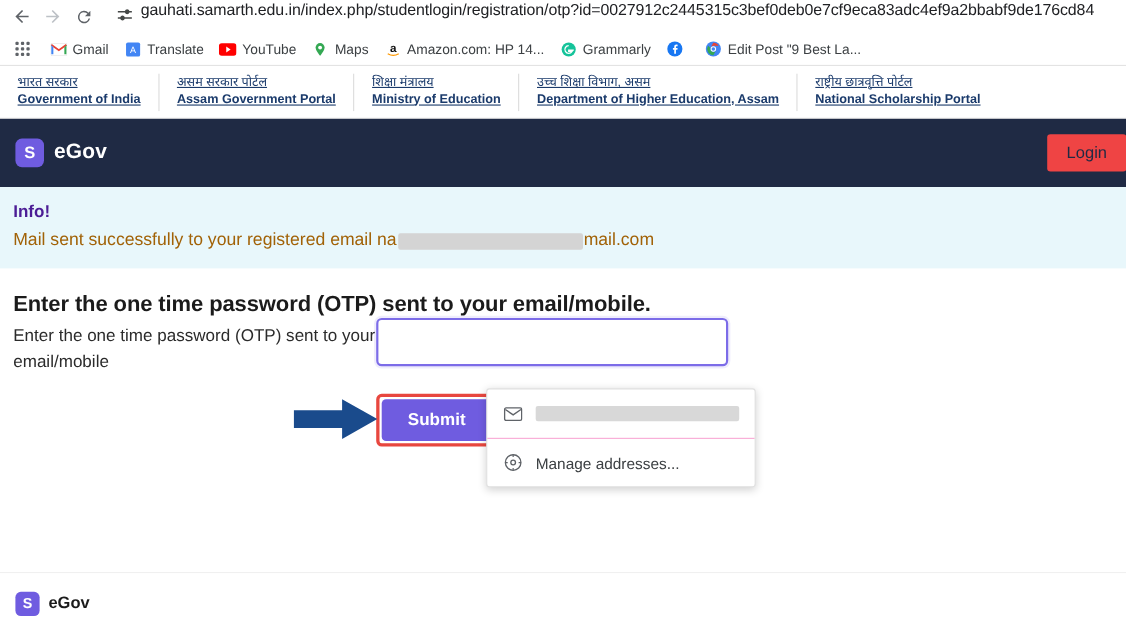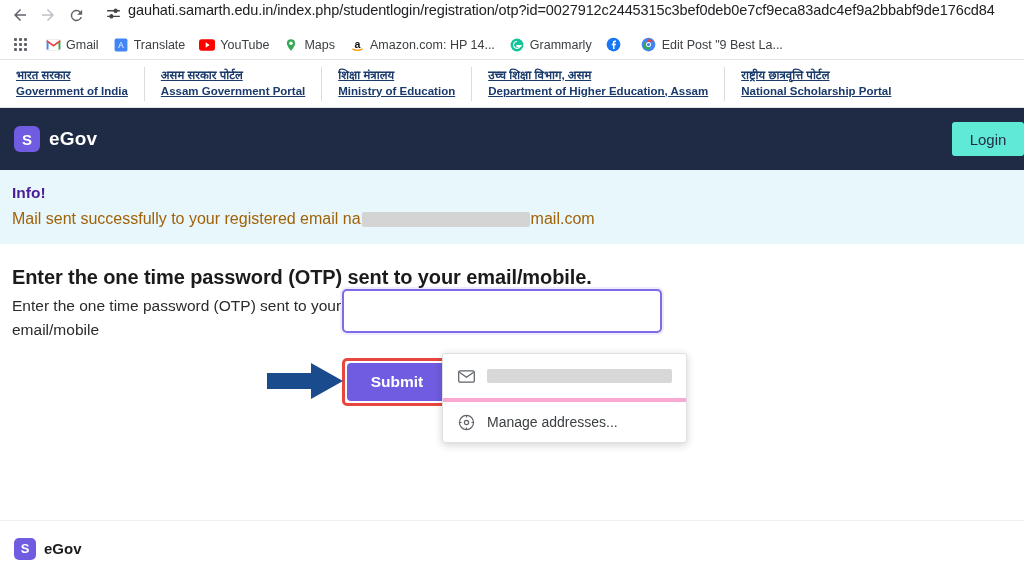--- a/index.html
+++ b/index.html
@@ -55,37 +55,37 @@
     border-bottom:1px solid #e6e6e6;
   }
   .gov-col {
     padding:0 16px; height:34px; display:flex; flex-direction:column; justify-content:center;
     border-right:1px solid #dcdcdc; line-height:1.35;
   }
   .gov-col:last-child { border-right:none; }
   .gov-hi, .gov-en {
     font-size:11.5px; color:#1a3a6b; text-decoration:underline; white-space:nowrap;
   }
-  .gov-hi { font-weight:bold; }
+  .gov-hi { font-weight:normal; }
   .gov-en { font-weight:bold; }
 
   
   .site-header {
     height:62px; background:#1f2a44; display:flex; align-items:center; padding:0 14px;
     position:relative;
   }
   .brand { display:flex; align-items:center; gap:9px; }
   .brand-badge {
     width:26px; height:26px; border-radius:6px; background:#6f5ce0; color:#fff;
     display:flex; align-items:center; justify-content:center; font-size:15px; font-weight:bold;
   }
   .brand-name { color:#ffffff; font-size:19px; font-weight:bold; letter-spacing:0.2px; }
   .login-btn {
     position:absolute; right:0px; top:14px; height:34px; min-width:72px;
-    background:#5eead4; color:#1f2a44; border:none; border-radius:3px;
+    background:#ef4444; color:#1f2a44; border:none; border-radius:3px;
     font-size:15px; display:flex; align-items:center; justify-content:center;
     padding:0 14px;
   }
 
   
   .info-banner {
     background:#e8f7fb; padding:14px 12px 16px 12px; min-height:74px;
   }
   .info-title { color:#4c1d95; font-size:15.5px; font-weight:bold; margin-bottom:8px; }
   .info-msg { color:#a16207; font-size:16px; display:flex; align-items:center; gap:0px; }
@@ -121,21 +121,21 @@
   }
 
   
   .autofill {
     position:absolute; left:100px; top:-5px; width:245px; background:#ffffff;
     border:1px solid #e0e0e0; border-radius:3px; box-shadow:0 2px 8px rgba(0,0,0,0.18);
   }
   .af-item {
     height:44px; display:flex; align-items:center; gap:12px; padding:0 14px;
   }
-  .af-item + .af-item { border-top:4px solid #f9a8d4; }
+  .af-item + .af-item { border-top:1px solid #f9a8d4; }
   .af-icon { width:18px; height:18px; flex:0 0 auto; color:#5f6368; display:flex; align-items:center; justify-content:center; }
   .af-bar { flex:1 1 auto; height:14px; background:#d8d8d8; border-radius:2px; }
   .af-text { font-size:14px; color:#3c4043; }
 
   
   .site-footer {
     position:absolute; left:0; right:0; bottom:0; height:56px; background:#ffffff;
     display:flex; align-items:center; padding:0 14px; border-top:1px solid #f0f0f0;
   }
   .footer-badge {

